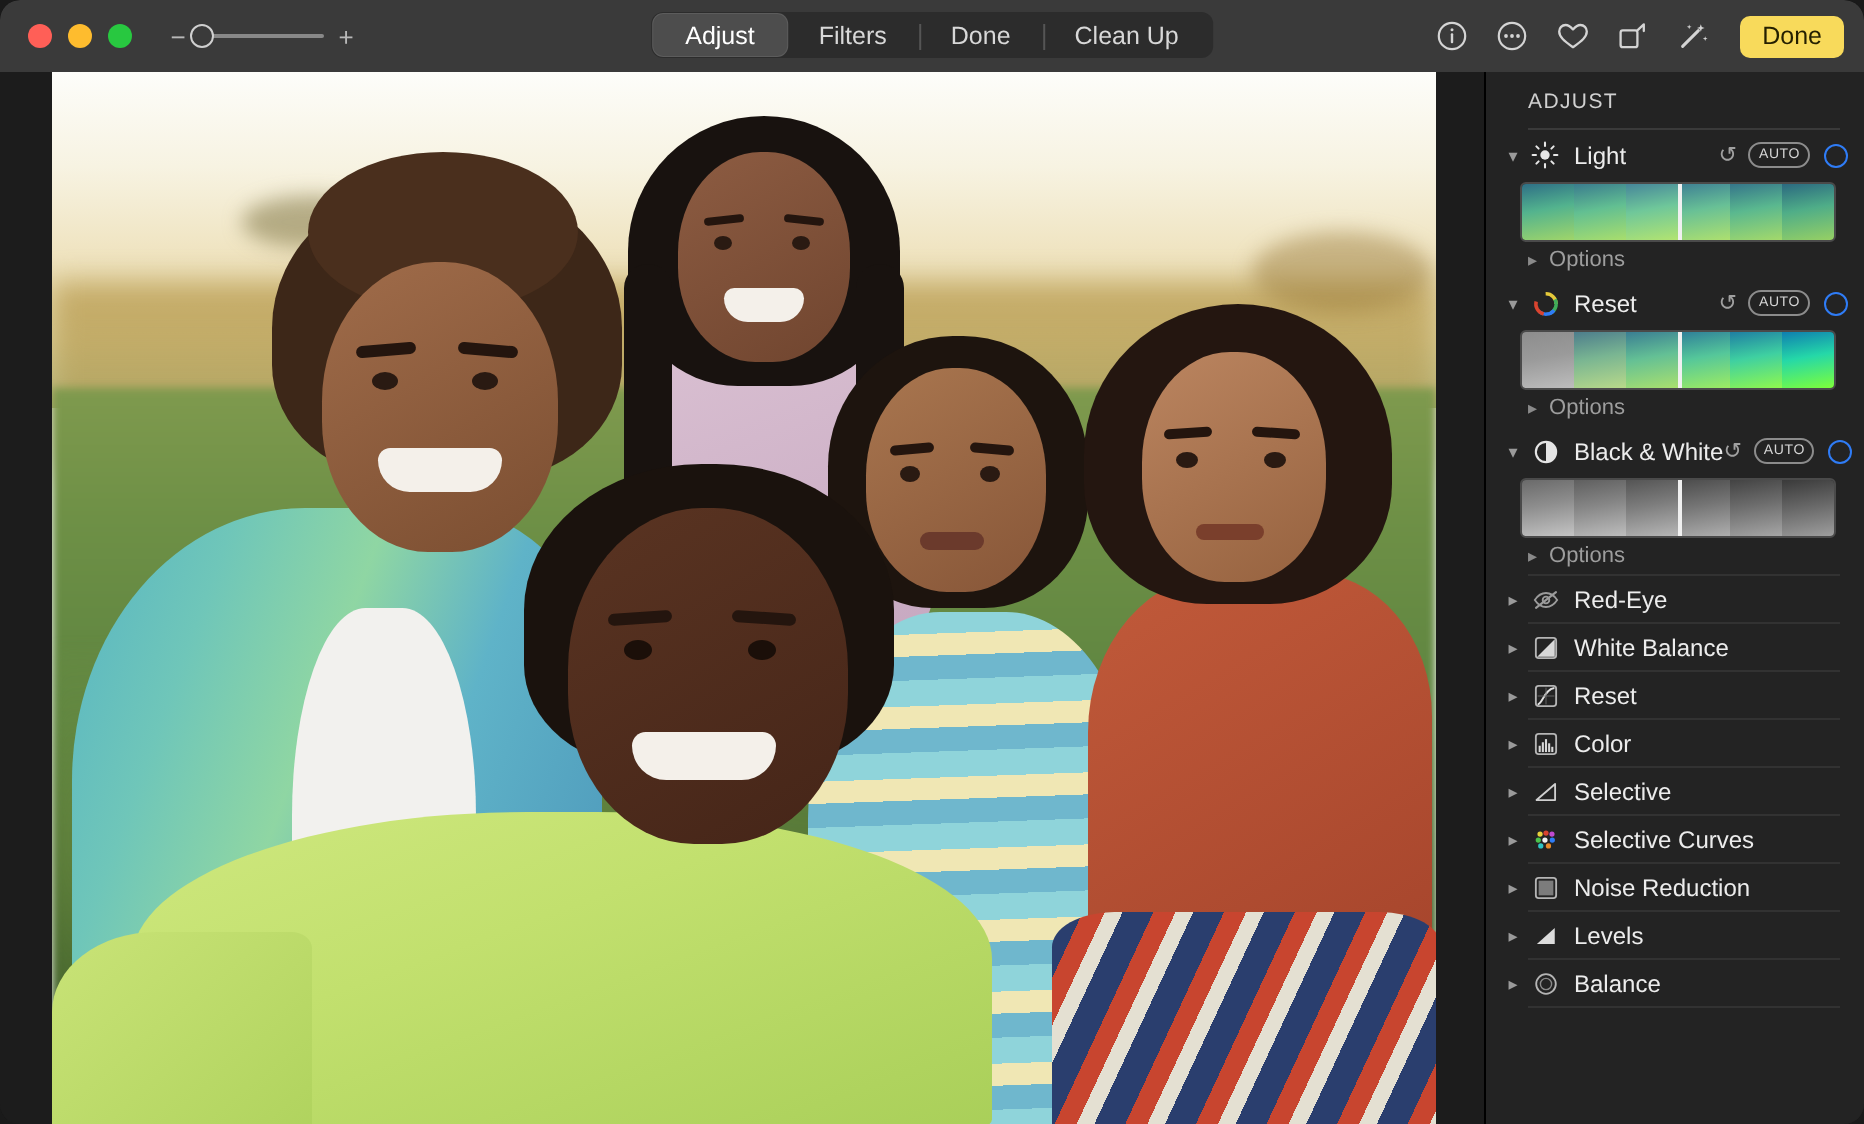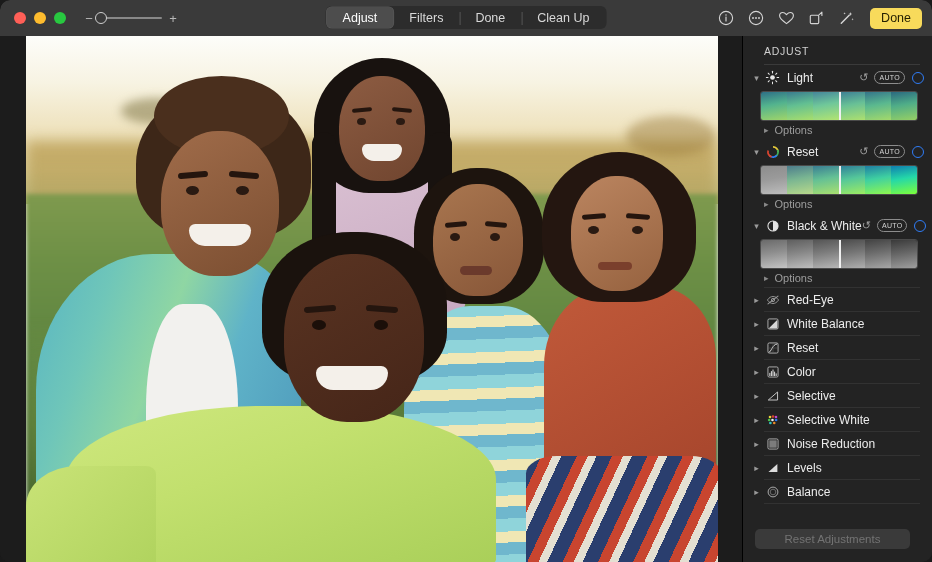--- a/index.html
+++ b/index.html
@@ -632,21 +632,21 @@
           <circle cx="4.6" cy="4.6" r="1.5" fill="#e8d23c"></circle>
           <circle cx="8" cy="4" r="1.5" fill="#d9442f"></circle>
           <circle cx="11.4" cy="4.6" r="1.5" fill="#c04ad0"></circle>
           <circle cx="3.6" cy="8" r="1.5" fill="#4cc24c"></circle>
           <circle cx="7.4" cy="8" r="1.5" fill="#f0f0f0"></circle>
           <circle cx="11.6" cy="8" r="1.5" fill="#2f7cf6"></circle>
           <circle cx="5" cy="11.4" r="1.5" fill="#2fc5c5"></circle>
           <circle cx="9.4" cy="11.4" r="1.5" fill="#e88a2a"></circle>
         </svg>
       </div>
-      <div class="sec-label">Selective White</div>
+      <div class="sec-label">Selective Curves</div>
     </div>
     <div class="row-hr"></div>
 
     <div class="collapsed-row">
       <div class="chev">▸</div>
       <div class="sec-icon">
         <svg width="14" height="14" viewBox="0 0 16 16">
           <rect x="2.2" y="2.2" width="11.6" height="11.6" rx="1.6" fill="none" stroke="#b5b5b5" stroke-width="1.05"></rect>
           <rect x="3.8" y="3.8" width="8.4" height="8.4" fill="#9b9b9b" opacity="0.75"></rect>
         </svg>
@@ -671,16 +671,15 @@
       <div class="sec-icon">
         <svg width="14" height="14" viewBox="0 0 16 16">
           <circle cx="8" cy="8" r="5.6" fill="none" stroke="#b5b5b5" stroke-width="1.05"></circle>
           <circle cx="8" cy="8" r="3.2" fill="none" stroke="#8a8a8a" stroke-width="0.8"></circle>
         </svg>
       </div>
       <div class="sec-label">Balance</div>
     </div>
     <div class="row-hr"></div>
 
-    <div class="reset-btn">Reset Adjustments</div>
   </div>
 
 </div>
 
 </body></html>

